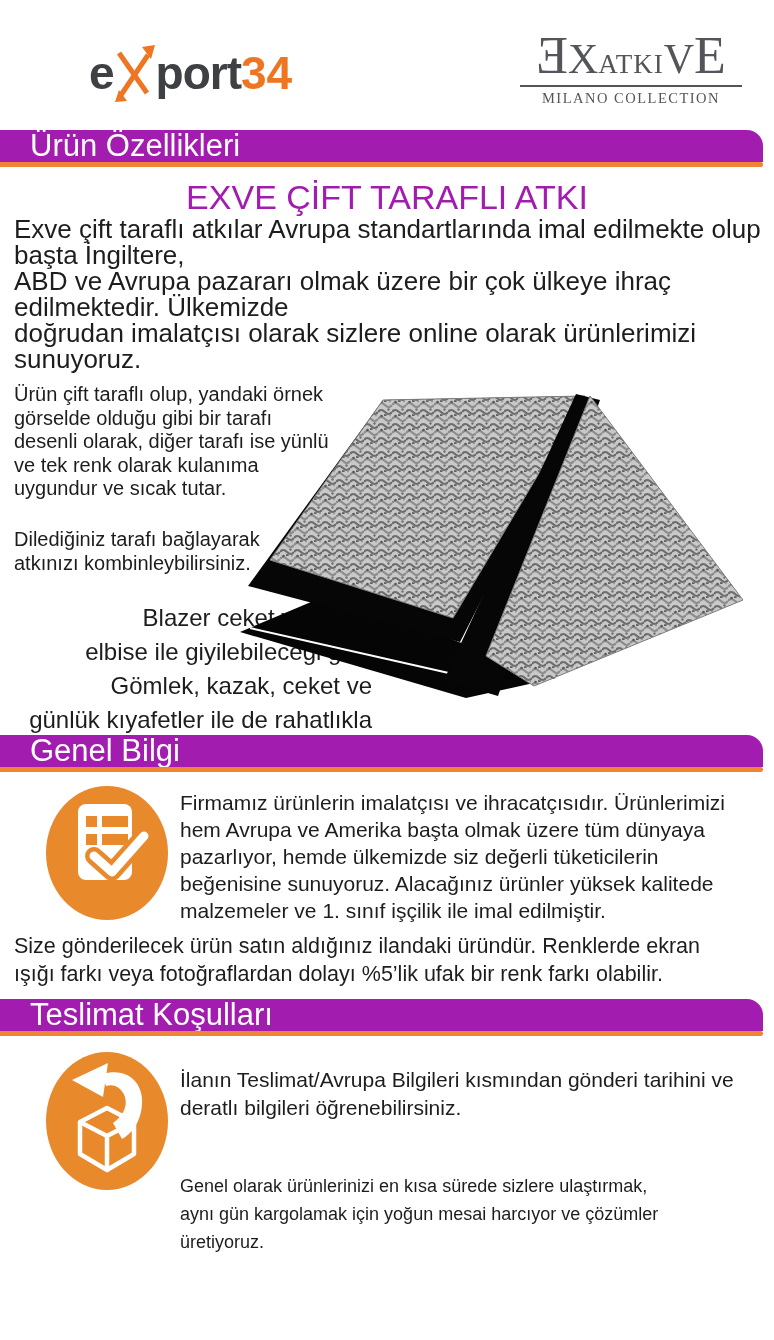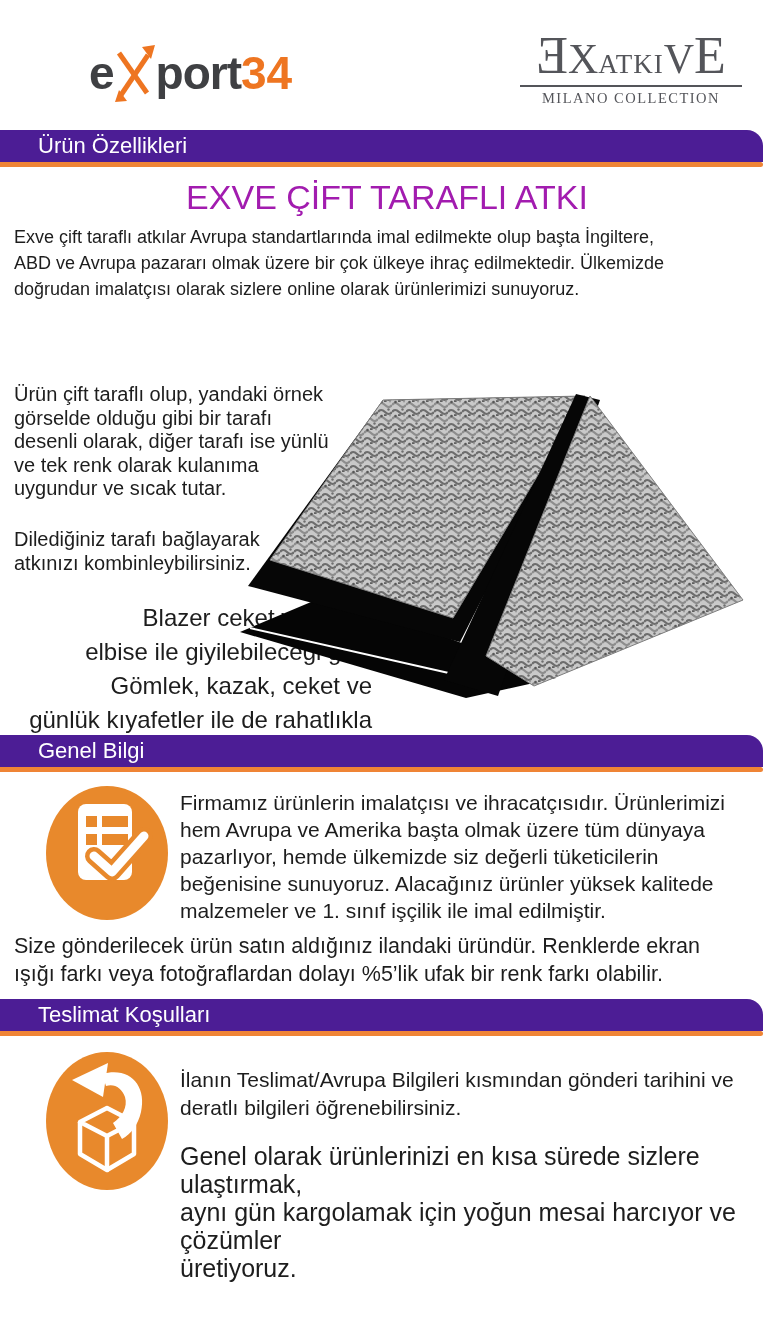--- a/index.html
+++ b/index.html
@@ -17,39 +17,39 @@
         color:#54555a;font-family:"Liberation Serif",serif;line-height:1;}
   .exve .l1{font-size:30px;letter-spacing:2px;}
   .exve .l2{margin-top:2px;white-space:nowrap;}
   .exve .l2 .big{font-size:52px;}
   .exve .l2 .med{font-size:42px;}
   .exve .l2 .small{font-size:27px;letter-spacing:1px;}
   .exve .rule{height:2px;background:#54555a;width:86%;margin:3px auto 4px auto;}
   .exve .l3{font-size:14.5px;letter-spacing:1.5px;}
 
   
-  .bar{position:absolute;left:0;width:763px;height:32px;background:#4c1d95;
-       border-radius:0 16px 0 0;color:#ffffff;font-size:22px;line-height:32px;
-       padding-left:38px;box-sizing:border-box;}
+  .bar{position:absolute;left:0;width:763px;height:32px;background:#a21caf;
+       border-radius:0 16px 0 0;color:#ffffff;font-size:31px;line-height:32px;
+       padding-left:30px;box-sizing:border-box;}
   .bar-line{position:absolute;left:0;width:763px;height:5px;background:#ef8435;
             border-radius:0 3px 3px 0;}
 
   
   .txt{position:absolute;white-space:pre-line;}
   .title{position:absolute;left:0;top:178px;width:774px;text-align:center;
          font-size:34px;color:#a21caf;}
-  .p1{left:14px;top:224px;width:752px;font-size:18px;line-height:26px;}
+  .p1{left:14px;top:216px;width:752px;font-size:26px;line-height:26px;}
   .meta{left:14px;top:312px;width:700px;font-size:21px;line-height:27.5px;}
   .p2{left:14px;top:383px;width:358px;font-size:20px;line-height:23.5px;}
   .p3{left:14px;top:528px;width:358px;font-size:20px;line-height:23.5px;}
   .p4{left:14px;top:601px;width:358px;font-size:24px;line-height:34px;text-align:right;}
   .s2p1{left:180px;top:789px;width:584px;font-size:21px;line-height:27px;}
   .s2p2{left:14px;top:932px;width:752px;font-size:21.5px;line-height:28px;}
   .s3p1{left:180px;top:1066px;width:584px;font-size:21px;line-height:28px;}
-  .s3p2{left:180px;top:1142px;width:590px;font-size:25px;line-height:28px;}
+  .s3p2{left:180px;top:1172px;width:590px;font-size:18px;line-height:28px;}
 
   .iconwrap{position:absolute;}
   .scarf{position:absolute;left:238px;top:380px;}
 </style>
 </head>
 <body>
 
 <div id="page">
 
   <div class="logo34">

